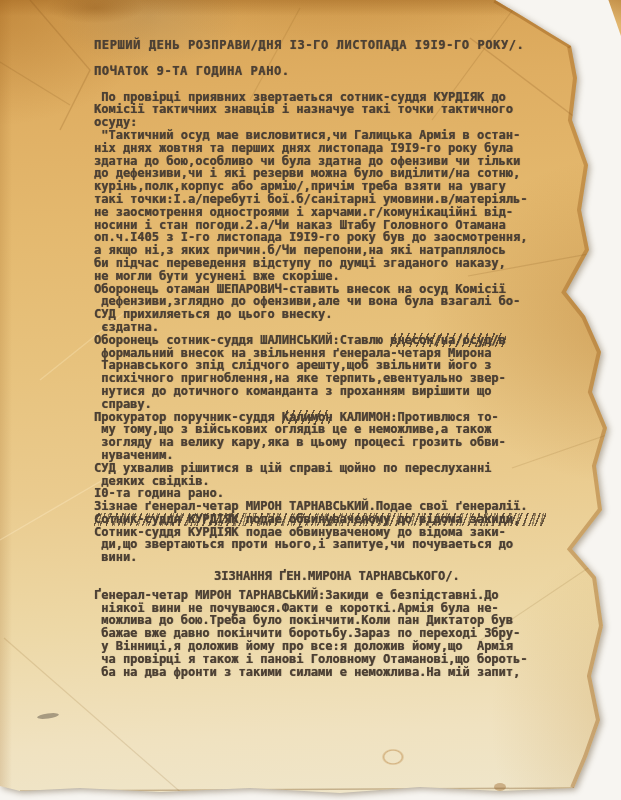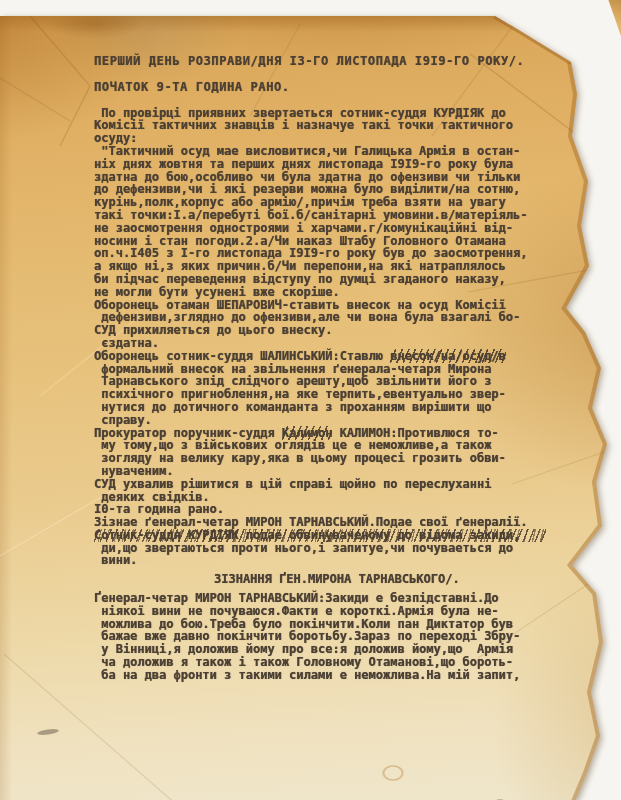--- a/index.html
+++ b/index.html
@@ -28,21 +28,20 @@
       radial-gradient(ellipse 70px 22px at 95px 8px, rgba(148,92,28,.45), transparent 70%),
       radial-gradient(ellipse 140px 80px at 150px 16px, rgba(105,95,82,.16), transparent 65%),
       radial-gradient(ellipse 300px 230px at 103% 40%, rgba(168,104,30,.34), transparent 72%),
       radial-gradient(ellipse 260px 170px at -3% 1%, rgba(163,99,26,.42), transparent 70%),
       radial-gradient(ellipse 320px 130px at 55% -5%, rgba(158,96,24,.30), transparent 72%),
       radial-gradient(ellipse 15px 11px at 393px 757px, rgba(200,150,70,0) 52%, rgba(178,120,48,.45) 62%, rgba(200,150,70,0) 76%),
       radial-gradient(ellipse 190px 240px at 101% 90%, rgba(198,152,72,.30), transparent 72%),
       linear-gradient(to bottom, rgba(146,88,22,.38), rgba(146,88,22,0) 16px),
       linear-gradient(to right, rgba(146,88,22,.18), rgba(146,88,22,0) 12px),
       linear-gradient(177deg,#d8a355 0%,#dfae62 12%,#e4b96f 28%,#e7c27d 44%,#eacb8e 60%,#edd8a6 76%,#f0e2c0 90%,#efe6cb 100%);
-    margin-top: 16px;
   }
   .texture{position:absolute;inset:0;z-index:1;pointer-events:none;}
   .page-text{
     position:absolute;left:94px;top:39px;width:452px;z-index:2;
     color:#4c4034;font-size:12px;line-height:12.8px;font-weight:bold;
     text-shadow:0.4px 0.4px 0.7px rgba(76,64,52,.65), -0.2px 0 0.4px rgba(76,64,52,.35);
   }
   .line{white-space:pre;min-height:12.8px;}
   .line.title{letter-spacing:.6px;margin-bottom:13px;}
   .line.heading{padding-left:120px;margin-top:6px;margin-bottom:6px;}
@@ -120,26 +119,27 @@
           <div class="line normal"><span> справу.</span></div>
           <div class="line normal"><span>Прокуратор поручник-суддя </span><span class="struck">Калимон</span><span> КАЛИМОН:Противлюся то-</span></div>
           <div class="line normal"><span> му тому,що з військових оглядів це е неможливе,а також</span></div>
           <div class="line normal"><span> зогляду на велику кару,яка в цьому процесі грозить обви-</span></div>
           <div class="line normal"><span> нуваченим.</span></div>
           <div class="line normal"><span>СУД ухвалив рішитися в цій справі щойно по переслуханні</span></div>
           <div class="line normal"><span> деяких свідків.</span></div>
           <div class="line normal"><span>І0-та година рано.</span></div>
           <div class="line normal"><span>Зізнае ґенерал-четар МИРОН ТАРНАВСЬКИЙ.Подае свої ґенералії.</span></div>
           <div class="line normal struck-line"><span>Сотник-суддя КУРДІЯК подае обвинуваченому до відома закиди,</span></div>
+          <div class="line normal"><span>Сотник-суддя КУРДІЯК подае обвинуваченому до відома заки-</span></div>
           <div class="line normal"><span> ди,що звертаються проти нього,і запитуе,чи почуваеться до</span></div>
           <div class="line normal"><span> вини.</span></div>
           <div class="line heading"><span>ЗІЗНАННЯ ҐЕН.МИРОНА ТАРНАВСЬКОГО/.</span></div>
           <div class="line normal"><span>Ґенерал-четар МИРОН ТАРНАВСЬКИЙ:Закиди е безпідставні.До</span></div>
           <div class="line normal"><span> ніякої вини не почуваюся.Факти е короткі.Армія була не-</span></div>
           <div class="line normal"><span> можлива до бою.Треба було покінчити.Коли пан Диктатор був</span></div>
           <div class="line normal"><span> бажае вже давно покінчити боротьбу.Зараз по переході Збру-</span></div>
           <div class="line normal"><span> у Вінниці,я доложив йому про все:я доложив йому,що  Армія</span></div>
-          <div class="line normal"><span> ча доложив я також і також Головному Отаманові,що бороть-</span></div>
+          <div class="line normal"><span> ча провірці я також і панові Головному Отаманові,що бороть-</span></div>
           <div class="line normal"><span> ба на два фронти з такими силами е неможлива.На мій запит,</span></div>
         </div>
     </div>
   </div>
 </div>
 
 </body></html>

